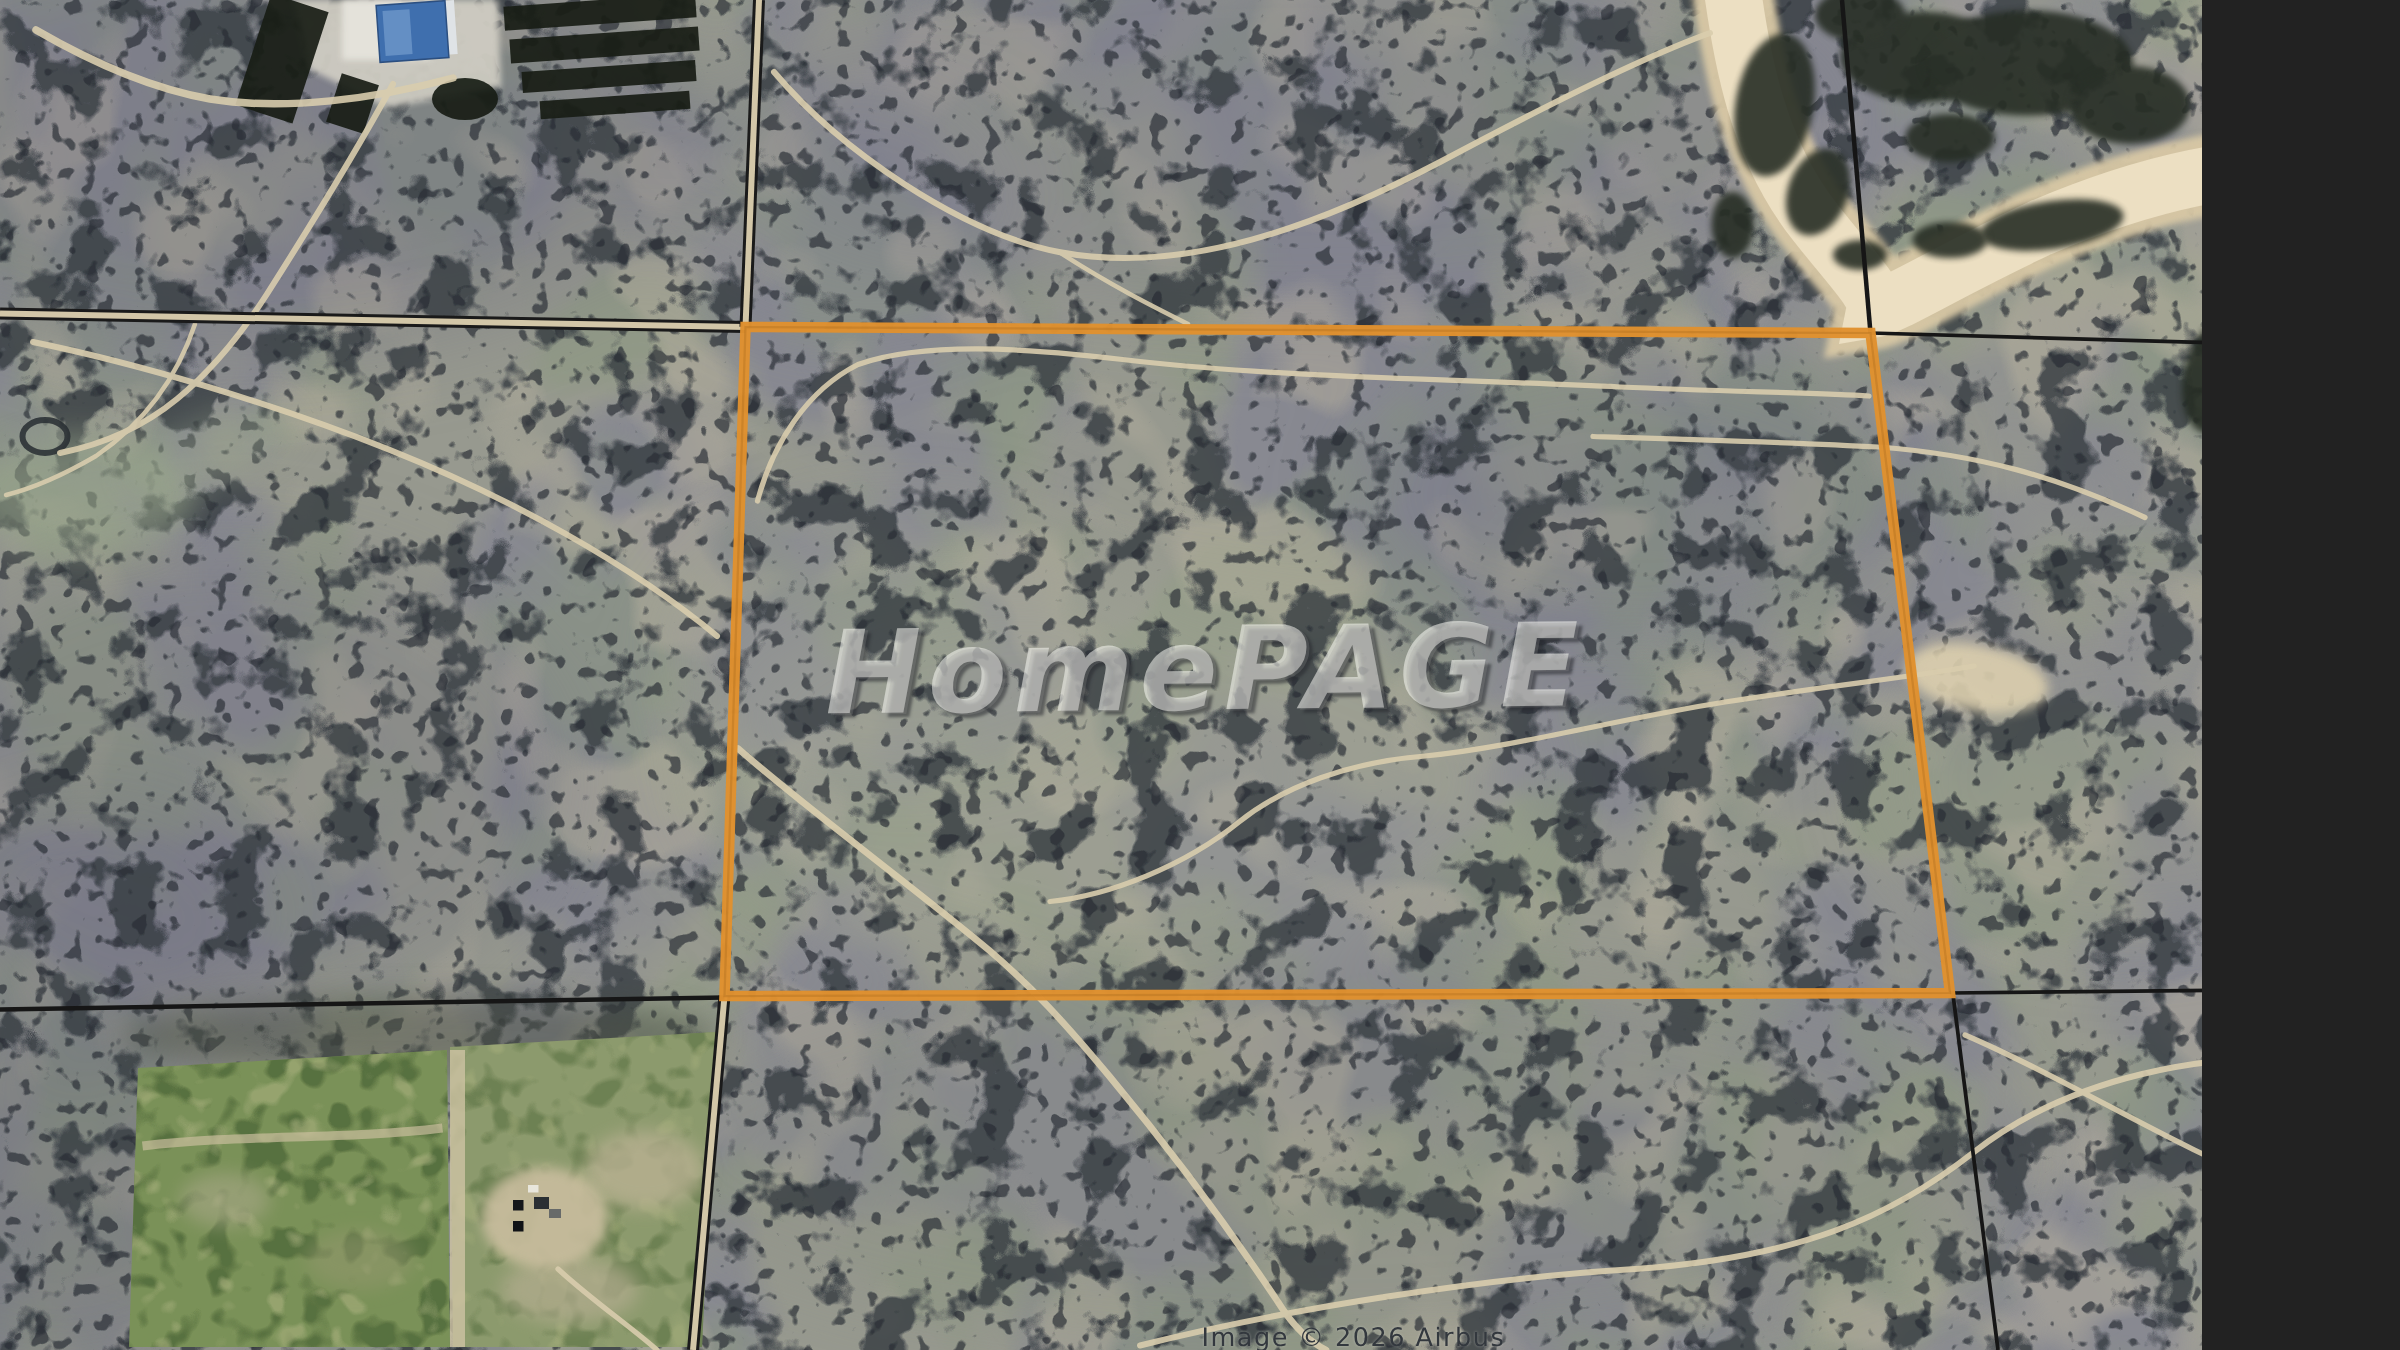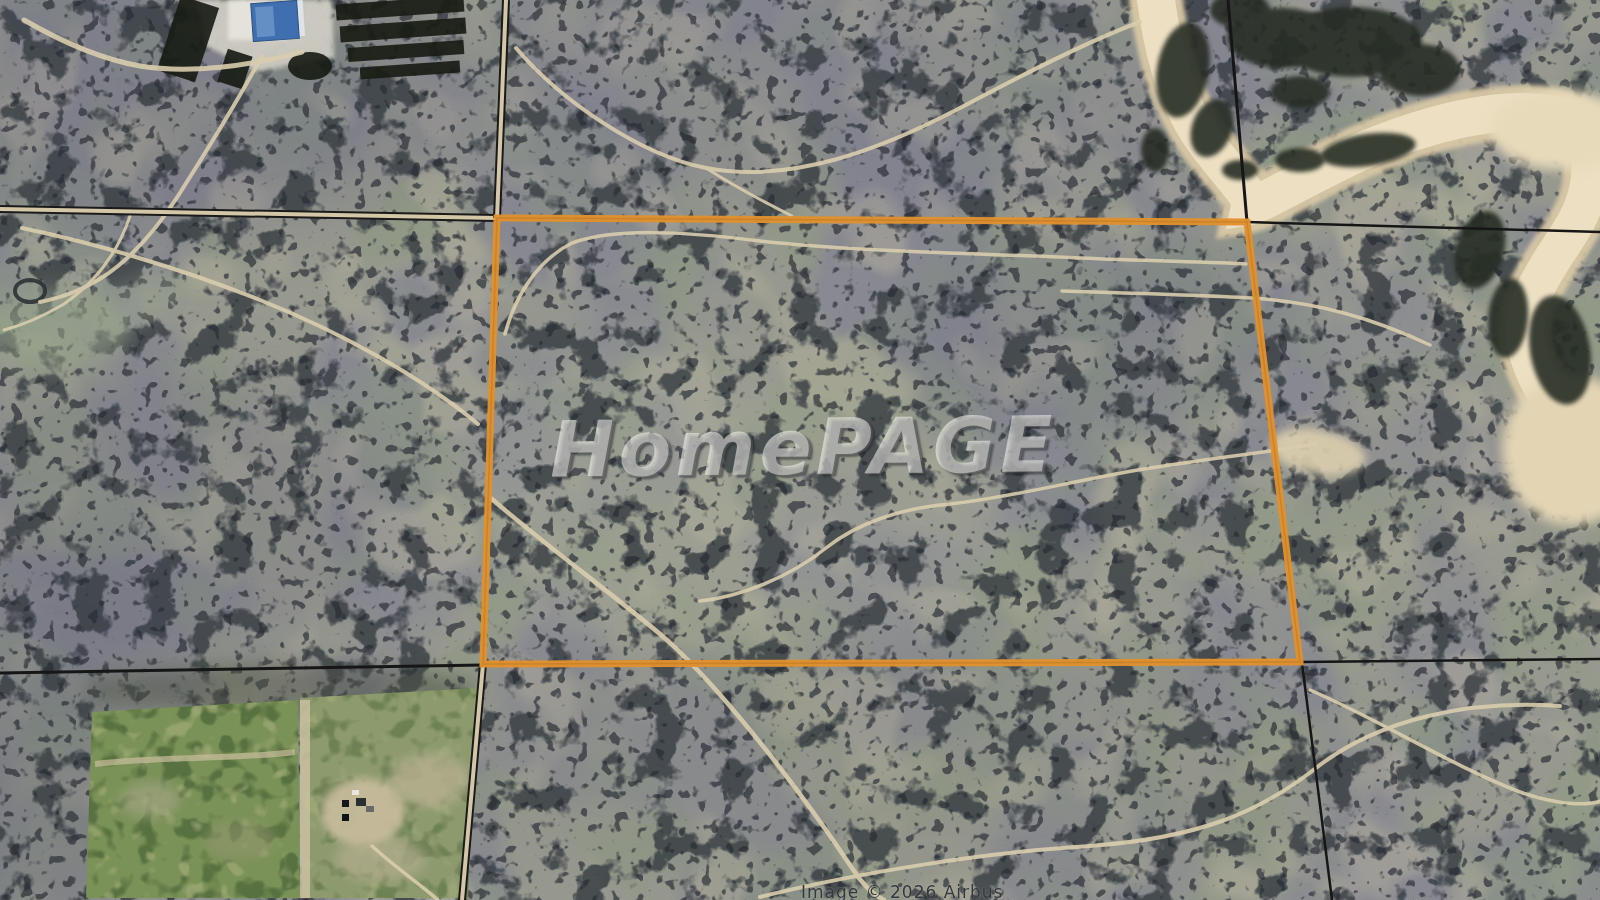--- a/index.html
+++ b/index.html
@@ -1,17 +1,17 @@
 <!DOCTYPE html>
 <html><head>
 <meta charset="utf-8">
 <style>
   html,body{margin:0;padding:0;background:#222;}
   #stage{
-    position:relative;width:1600px;height:900px;overflow:hidden;
+    position:relative;width:1468px;height:900px;overflow:hidden;
     font-family:"DejaVu Sans","Liberation Sans",sans-serif;
     background:#97998f;
   }
   #map-svg{position:absolute;left:0;top:0;width:1600px;height:900px;display:block;}
   .soft2{filter:blur(2px);}
   .soft4{filter:blur(4px);}
   .soft6{filter:blur(6px);}
   .soft10{filter:blur(10px);}
   .soft28{filter:blur(28px);}
   #watermark{

